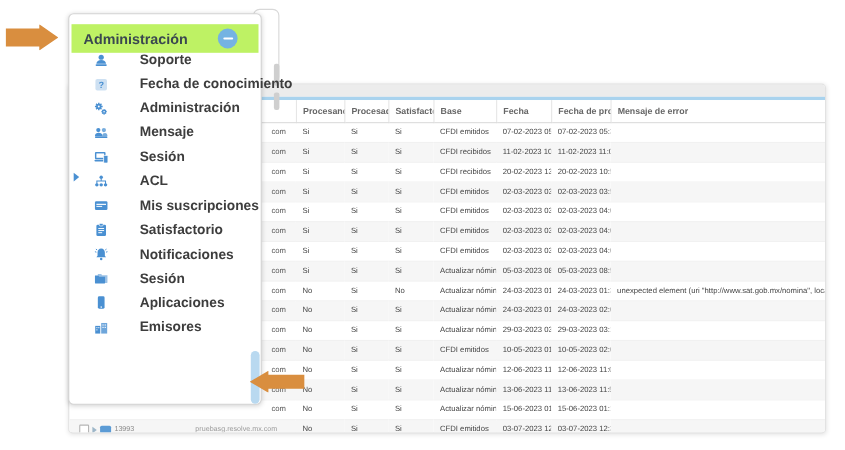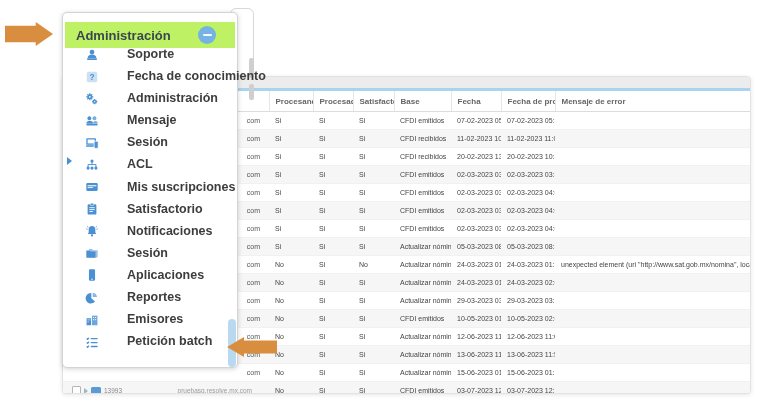--- a/index.html
+++ b/index.html
@@ -397,59 +397,35 @@
               <rect x="4.5" y="1.5" width="7" height="13" rx="1.5" fill="#4a90d2"></rect>
               <rect x="5.6" y="3.2" width="4.8" height="8.4" fill="#fff" opacity=".0"></rect>
               <circle cx="8" cy="12.8" r=".8" fill="#fff"></circle>
             </svg>
           </span>
           <span class="mi-label">Aplicaciones</span>
         </div>
         <div class="menu-item">
           <span class="mi-icon">
             <svg viewBox="0 0 16 16">
-              <path d="M7.2 8.2V2.3A6 6 0 1 0 11.4 12z" fill="#4a90d2"></path>
-              <path d="M8.8 6.8V1.9a6 6 0 0 1 5 4.9z" fill="#4a90d2" opacity=".65"></path>
-            </svg>
-          </span>
-          <span class="mi-label">Reportes</span>
-        </div>
-        <div class="menu-item">
-          <span class="mi-icon">
-            <svg viewBox="0 0 16 16">
               <rect x="1.8" y="6" width="5.2" height="8" fill="#4a90d2"></rect>
               <rect x="8" y="3" width="6.2" height="11" fill="#4a90d2" opacity=".8"></rect>
               <g fill="#fff">
                 <rect x="3" y="7.3" width="1.1" height="1.1"></rect>
                 <rect x="5" y="7.3" width="1.1" height="1.1"></rect>
                 <rect x="3" y="9.6" width="1.1" height="1.1"></rect>
                 <rect x="9.3" y="4.5" width="1.2" height="1.2"></rect>
                 <rect x="11.6" y="4.5" width="1.2" height="1.2"></rect>
                 <rect x="9.3" y="7" width="1.2" height="1.2"></rect>
                 <rect x="11.6" y="7" width="1.2" height="1.2"></rect>
               </g>
             </svg>
           </span>
           <span class="mi-label">Emisores</span>
         </div>
-        <div class="menu-item">
-          <span class="mi-icon">
-            <svg viewBox="0 0 16 16">
-              <g stroke="#4a90d2" stroke-width="1.4" fill="none">
-                <path d="M2 4l1 1 1.6-1.8M2 8.5l1 1 1.6-1.8M2 13l1 1 1.6-1.8"></path>
-              </g>
-              <g fill="#4a90d2">
-                <rect x="6.5" y="3.4" width="8" height="1.5" rx=".7"></rect>
-                <rect x="6.5" y="7.9" width="8" height="1.5" rx=".7"></rect>
-                <rect x="6.5" y="12.4" width="8" height="1.5" rx=".7"></rect>
-              </g>
-            </svg>
-          </span>
-          <span class="mi-label">Petición batch</span>
-        </div>
       </div>
     <div class="scroll-thumb"></div>
   </div>
 
   <div class="arrow arrow-right"></div>
   <div class="arrow arrow-left"></div>
 
 </div>
 
 </body></html>

